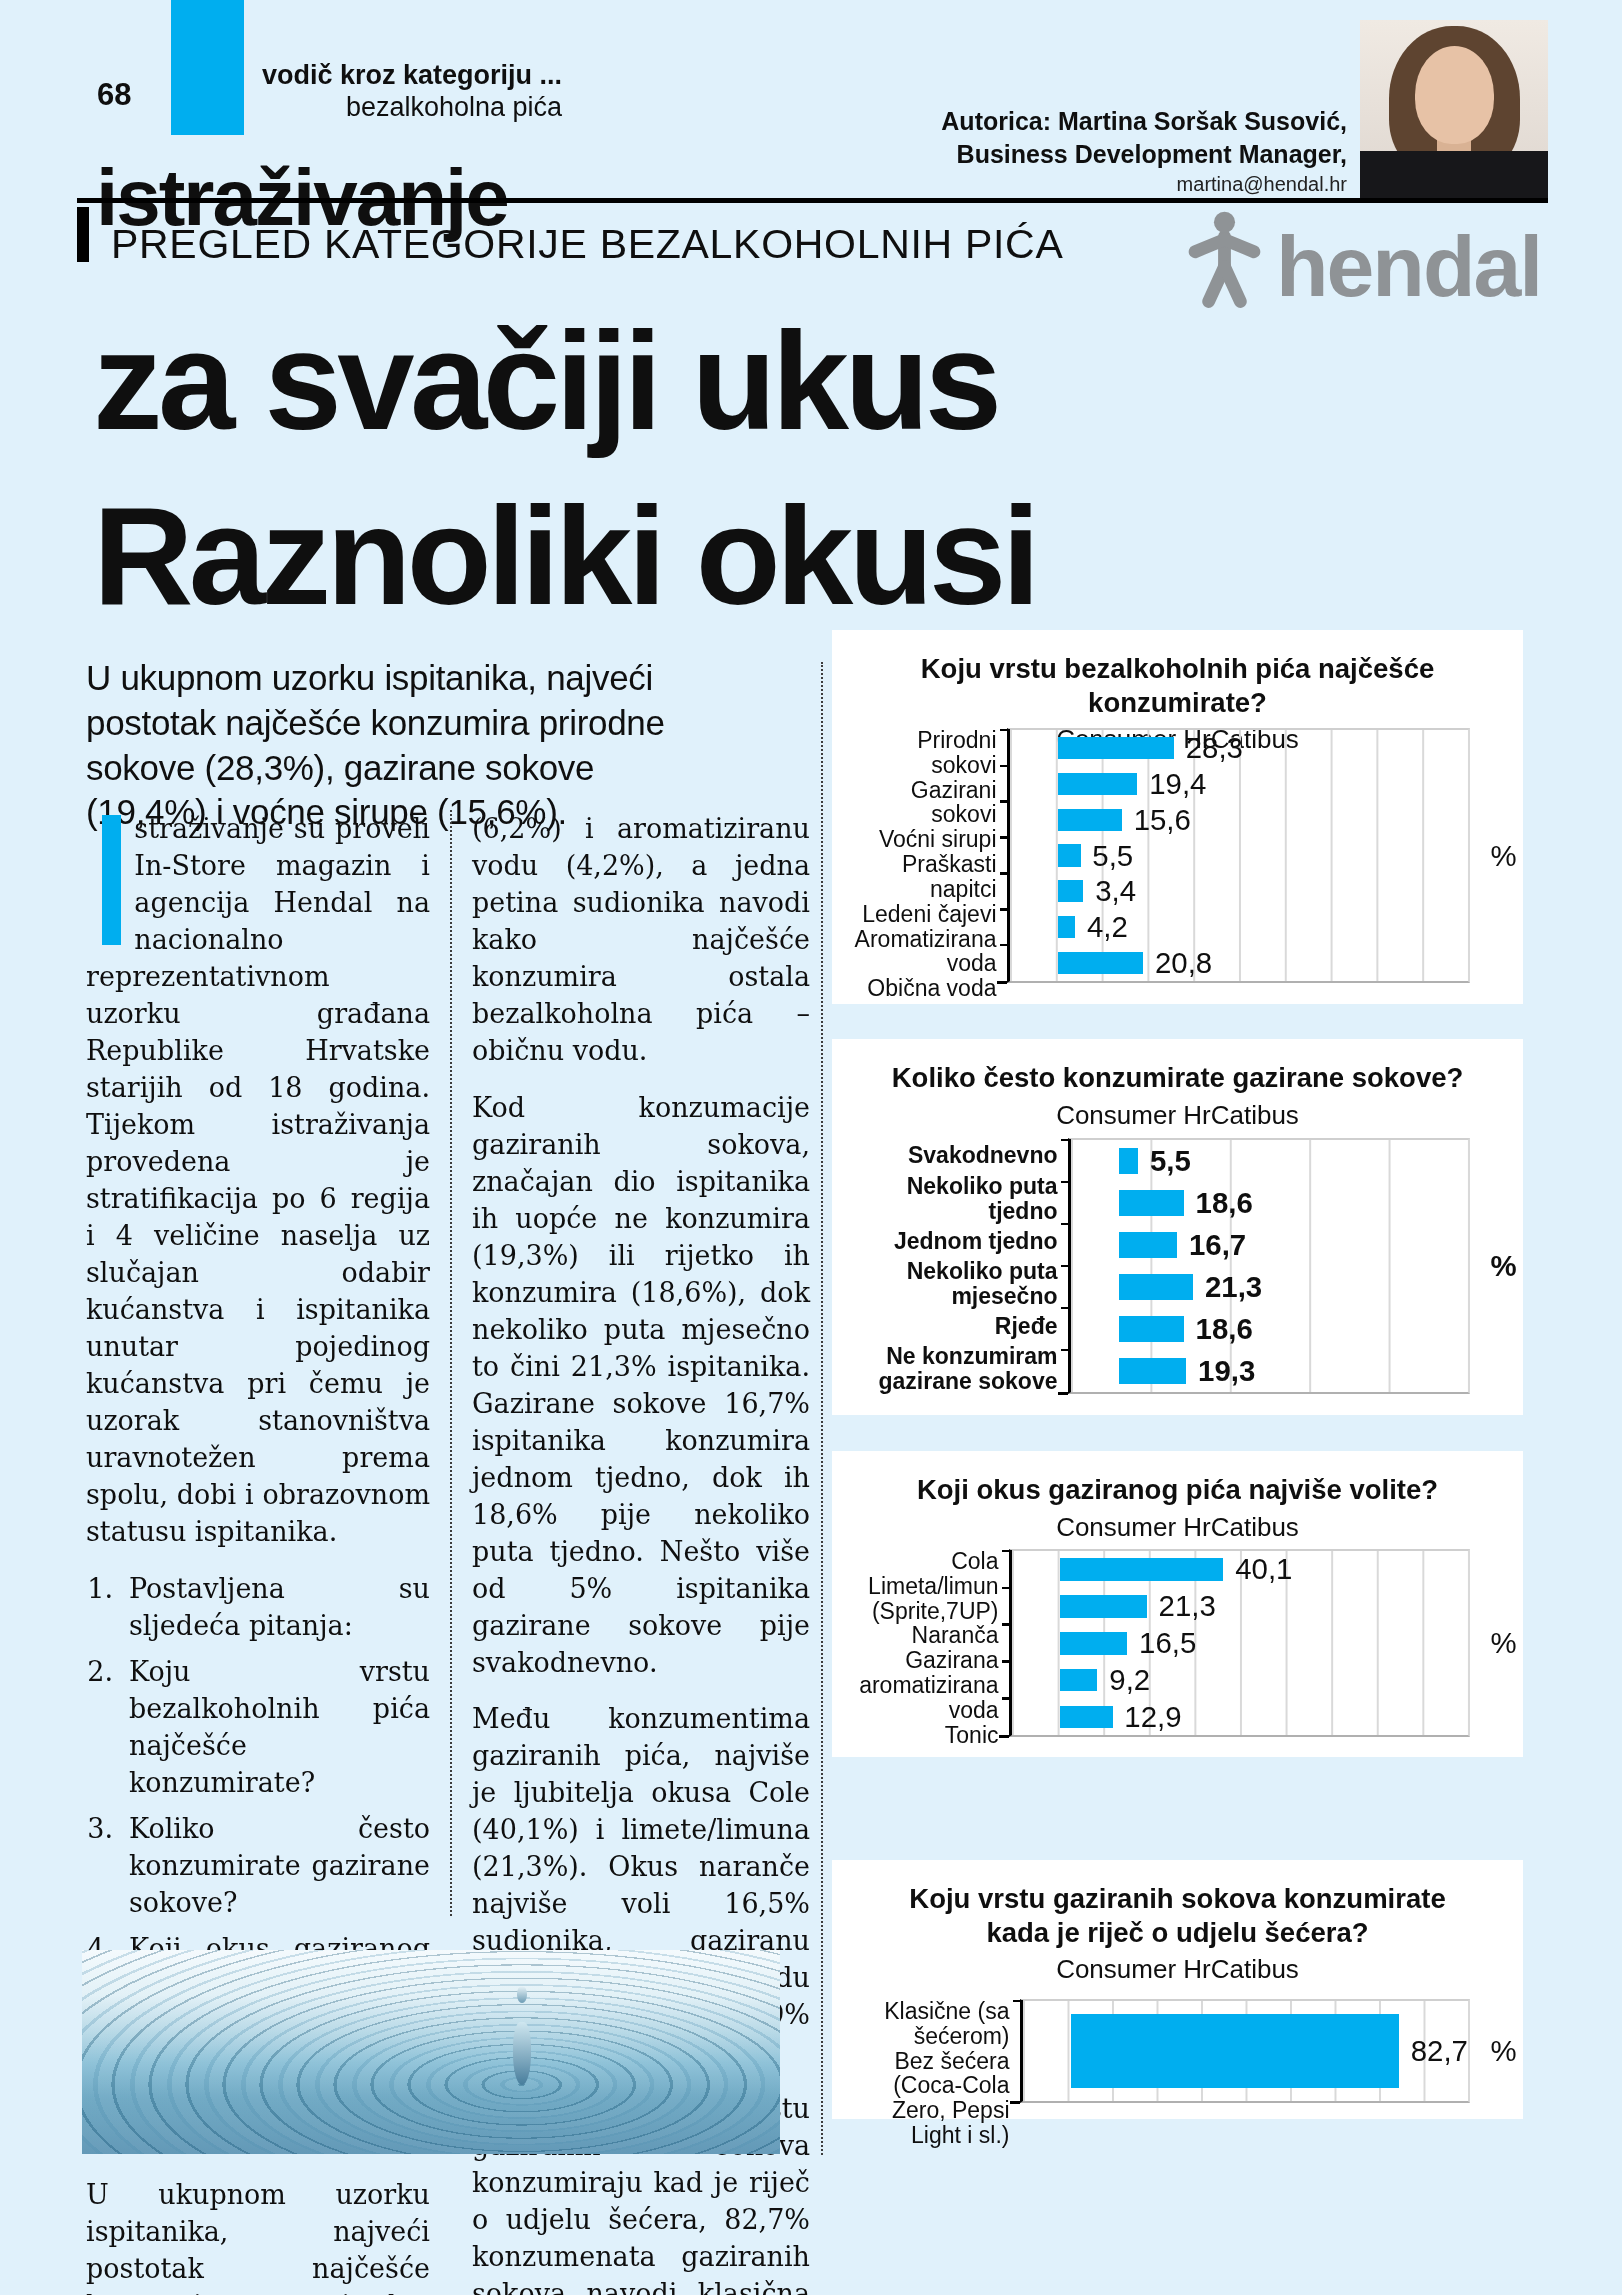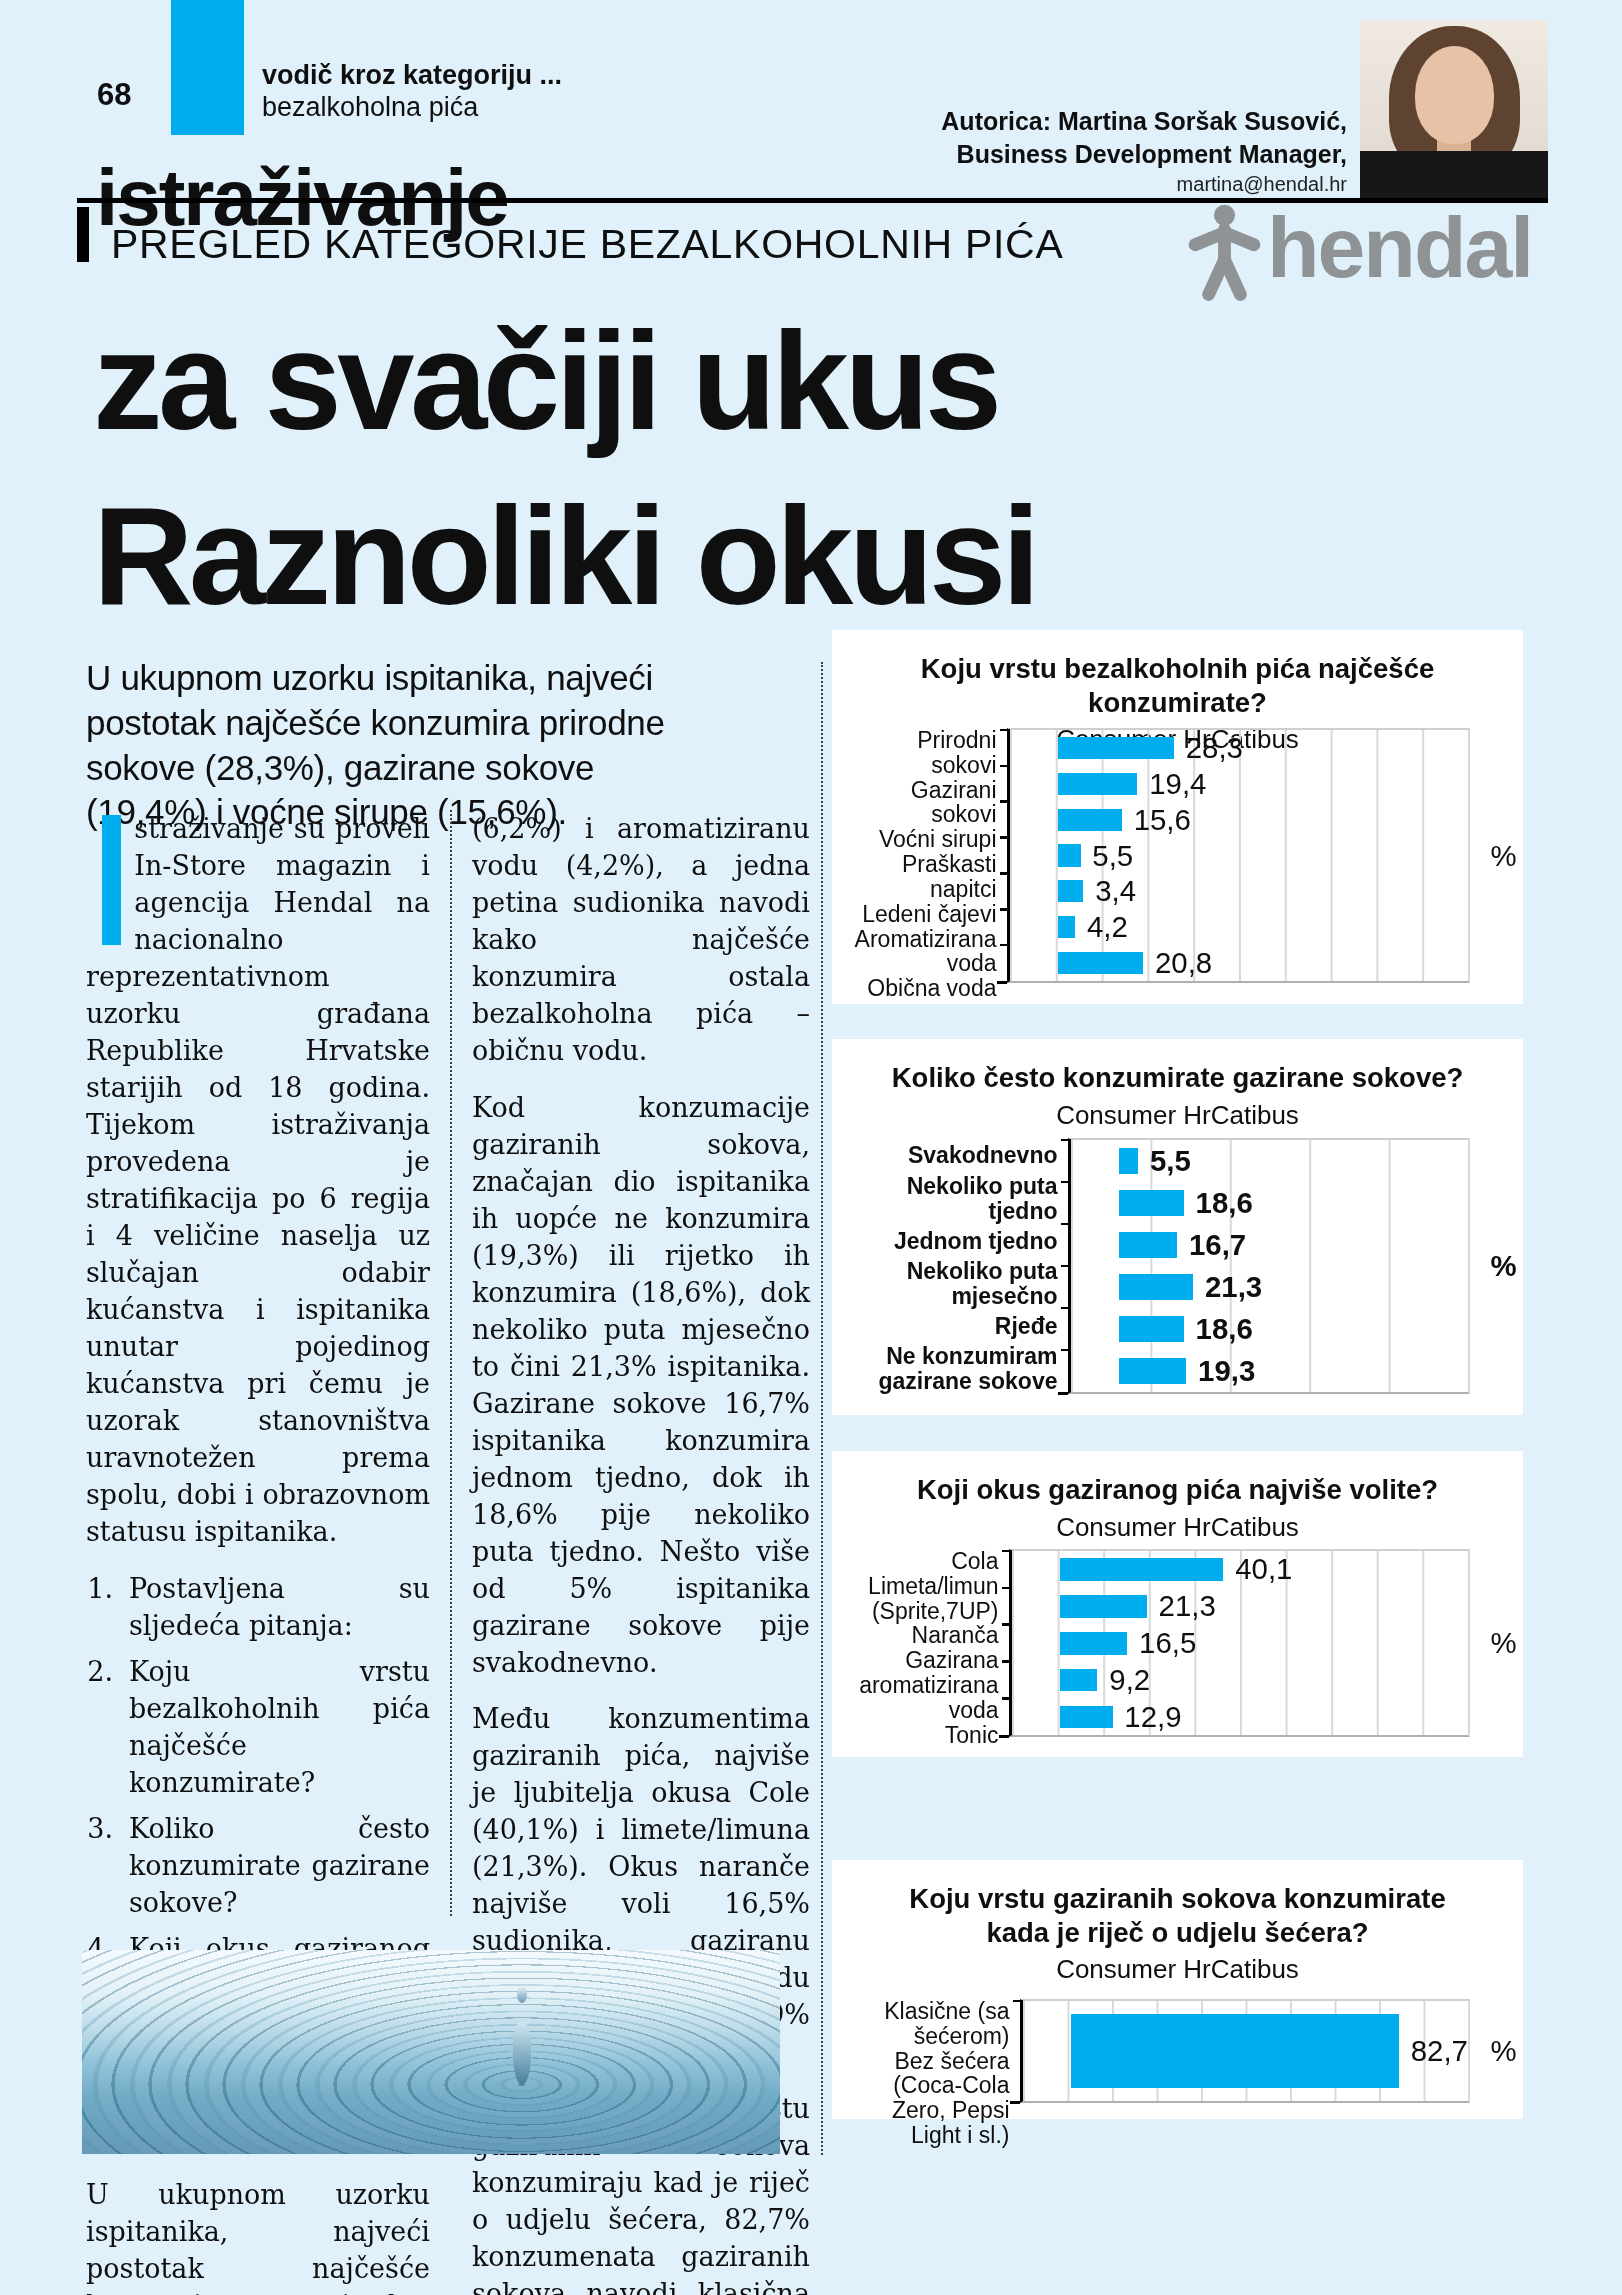--- a/index.html
+++ b/index.html
@@ -8,38 +8,38 @@
     background:#E0F1FB;color:#0f0f0f;
     font-family:"Liberation Sans",sans-serif;
   }
   .abs{position:absolute;}
 
   
   .blue-rect{left:171px;top:0;width:73px;height:135px;background:#00AEEF;}
   .page-num{left:97px;top:77px;font-size:31px;font-weight:700;}
   .kicker{left:262px;top:60px;line-height:1.18;}
   .kicker .k1{font-size:27px;font-weight:700;}
-  .kicker .k2{font-size:27px;font-weight:400;}
+  .kicker .k2{font-size:27px;font-weight:400;text-align:right;}
   .section-word{left:96px;top:152px;font-size:80px;font-weight:700;letter-spacing:-2px;}
 
   .author{right:276px;top:105px;text-align:right;line-height:1.32;}
   .author .a1{font-size:25px;font-weight:700;}
   .author .a2{font-size:20px;font-weight:400;color:#222;}
 
   .photo{left:1360px;top:19.6px;width:188px;height:178px;background:linear-gradient(#f0eae3,#ded6cf);overflow:hidden;}
   .photo .hair{position:absolute;left:29px;top:6.5px;width:131px;height:151px;background:#5e4430;border-radius:48% 48% 38% 38%;}
   .photo .face{position:absolute;left:55px;top:26px;width:79px;height:98px;background:#e7c2a6;border-radius:50% 50% 46% 46%;}
   .photo .jacket{position:absolute;left:0;top:131px;width:188px;height:47px;background:#17171a;}
   .photo .neck{position:absolute;left:77px;top:111px;width:34px;height:29px;background:#d9b294;}
 
   .rule{left:77px;top:198px;width:1471px;height:5.2px;background:#000;}
   .rule-bar{left:77px;top:207px;width:11.8px;height:55px;background:#000;}
   .strap{left:111px;top:221px;font-size:41px;font-weight:500;letter-spacing:0.7px;}
 
-  .logo{left:1186px;top:204px;width:366px;height:105px;display:flex;align-items:flex-start;gap:4px;}
+  .logo{left:1186px;top:204px;width:366px;height:105px;display:flex;align-items:flex-end;gap:13px;}
   .logo .mark{width:77px;height:98px;flex:0 0 auto;}
   .logo .word{font-size:86px;font-weight:700;color:#8F9396;letter-spacing:-2px;line-height:1;}
 
   .big-title{left:93px;top:293px;font-size:139px;font-weight:700;letter-spacing:-4.6px;line-height:1.26;}
 
   
   .intro{left:86px;top:656px;width:631px;font-size:35px;line-height:1.28;letter-spacing:-0.3px;}
 
   
   .vsep{width:0;border-left:2.6px dotted #3c3c3c;}

